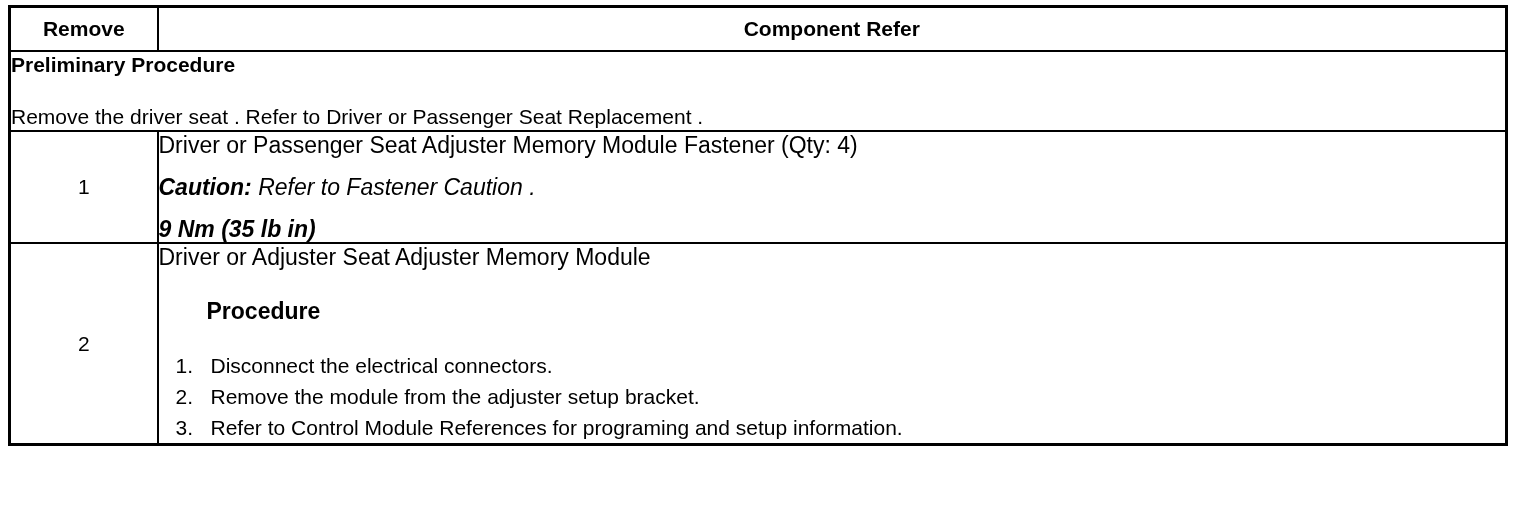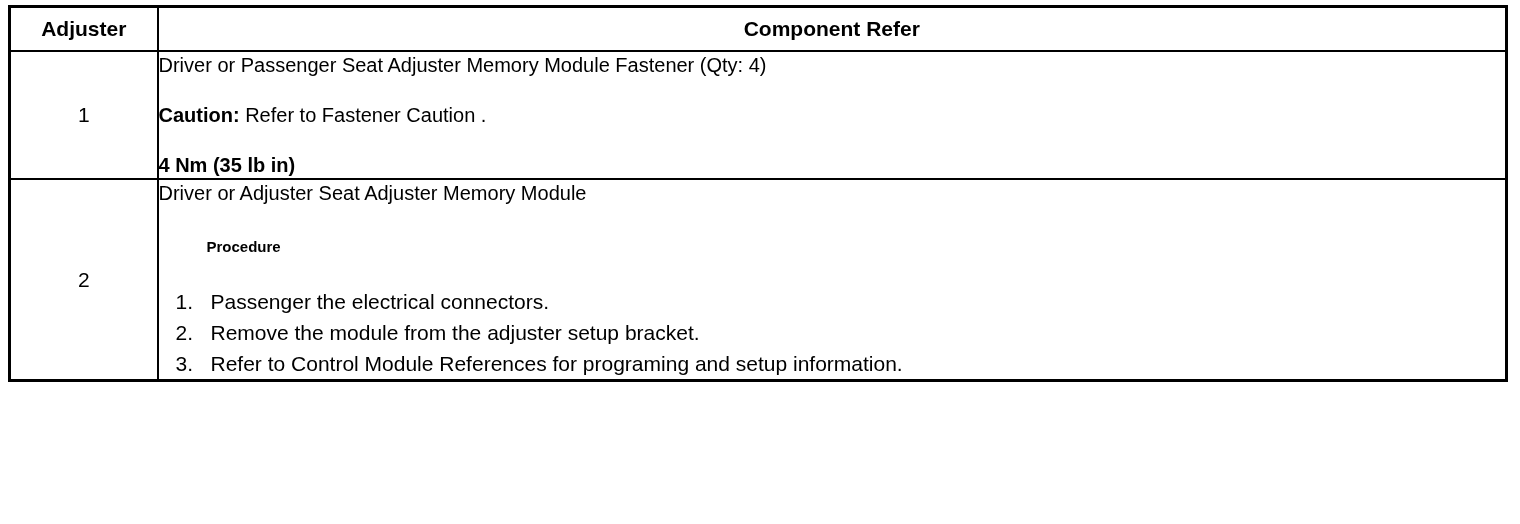--- a/index.html
+++ b/index.html
@@ -76,33 +76,33 @@
   }
 
   .comp-cell {
     padding: 10px 6px 10px 8px;
     font-size: 21px;
     vertical-align: top;
     text-align: left;
   }
 
   .comp-line {
-    font-size: 20px;
+    font-size: 23px;
     line-height: 26px;
     margin: 0;
     font-weight: normal;
   }
-  .comp-line.spaced { margin-top: 24px; }
+  .comp-line.spaced { margin-top: 16px; font-style: italic; }
   .comp-line.bold { font-weight: bold; }
   .comp-line .lead-bold { font-weight: bold; }
 
   
   .proc-heading {
     font-weight: bold;
-    font-size: 15px;
+    font-size: 23px;
     line-height: 26px;
     margin: 28px 0 0 48px;
   }
   .proc-list {
     margin: 26px 0 0 0;
     padding: 0;
     list-style: none;
   }
   .proc-list li {
     font-size: 21px;
@@ -123,41 +123,47 @@
 </head>
 <body>
 
 <table class="doc-table">
   <colgroup>
     <col class="callout-col">
     <col class="component-col">
   </colgroup>
   <thead>
     <tr>
-      <th class="hdr-cell">Adjuster</th>
+      <th class="hdr-cell">Remove</th>
       <th class="hdr-cell">Component Refer</th>
     </tr>
   </thead>
   <tbody>
+    <tr>
+      <td class="prelim-cell" colspan="2">
+        <p class="prelim-title">Preliminary Procedure</p>
+        <p class="prelim-body">Remove the driver seat . Refer to Driver or Passenger Seat Replacement .</p>
+      </td>
+    </tr>
 
     <tr>
       <td class="callout-num">1</td>
       <td class="comp-cell">
         <p class="comp-line">Driver or Passenger Seat Adjuster Memory Module Fastener (Qty: 4)</p>
         <p class="comp-line spaced"><span class="lead-bold">Caution:</span><span> Refer to Fastener Caution .</span></p>
-        <p class="comp-line spaced bold">4 Nm (35 lb in)</p>
+        <p class="comp-line spaced bold">9 Nm (35 lb in)</p>
       </td>
     </tr>
 
     <tr>
       <td class="callout-num">2</td>
       <td class="comp-cell">
         <p class="comp-line">Driver or Adjuster Seat Adjuster Memory Module</p>
         <p class="proc-heading">Procedure</p>
         <ol class="proc-list">
-          <li><span class="li-num">1.</span><span>Passenger the electrical connectors.</span></li>
+          <li><span class="li-num">1.</span><span>Disconnect the electrical connectors.</span></li>
           <li><span class="li-num">2.</span><span>Remove the module from the adjuster setup bracket.</span></li>
           <li><span class="li-num">3.</span><span>Refer to Control Module References for programing and setup information.</span></li>
         </ol>
       </td>
     </tr>
   </tbody>
 </table>
 
 </body></html>

